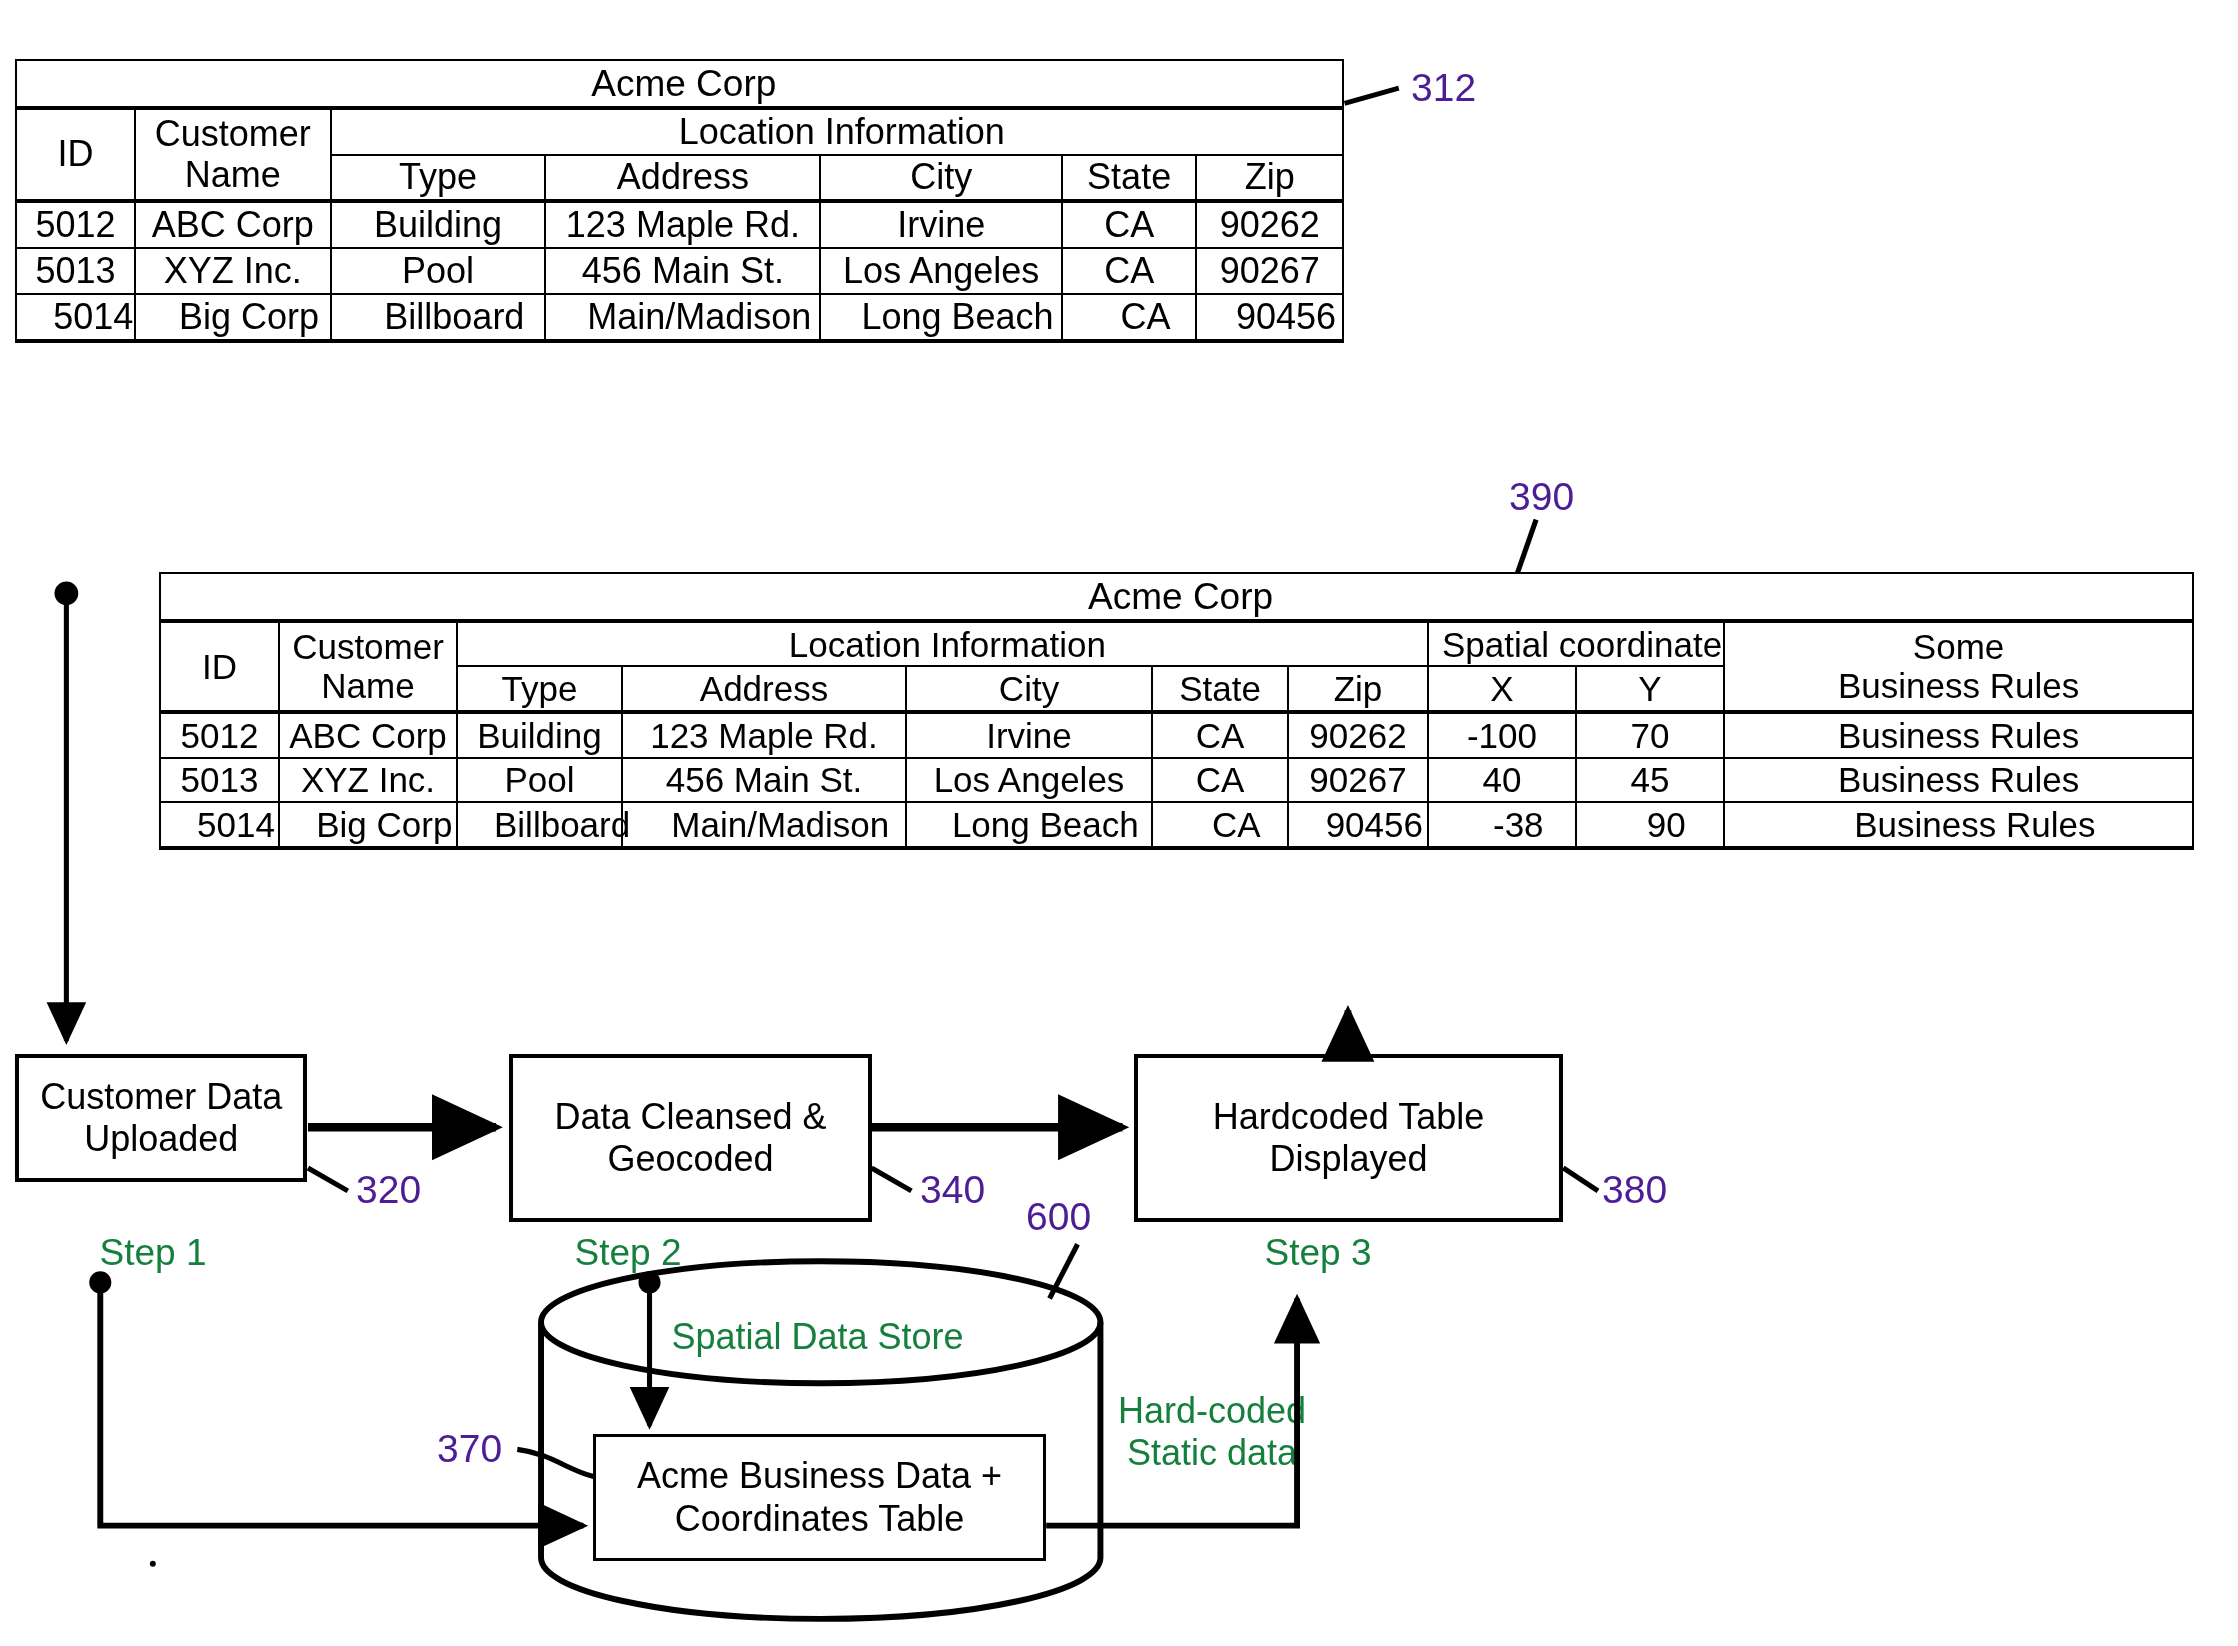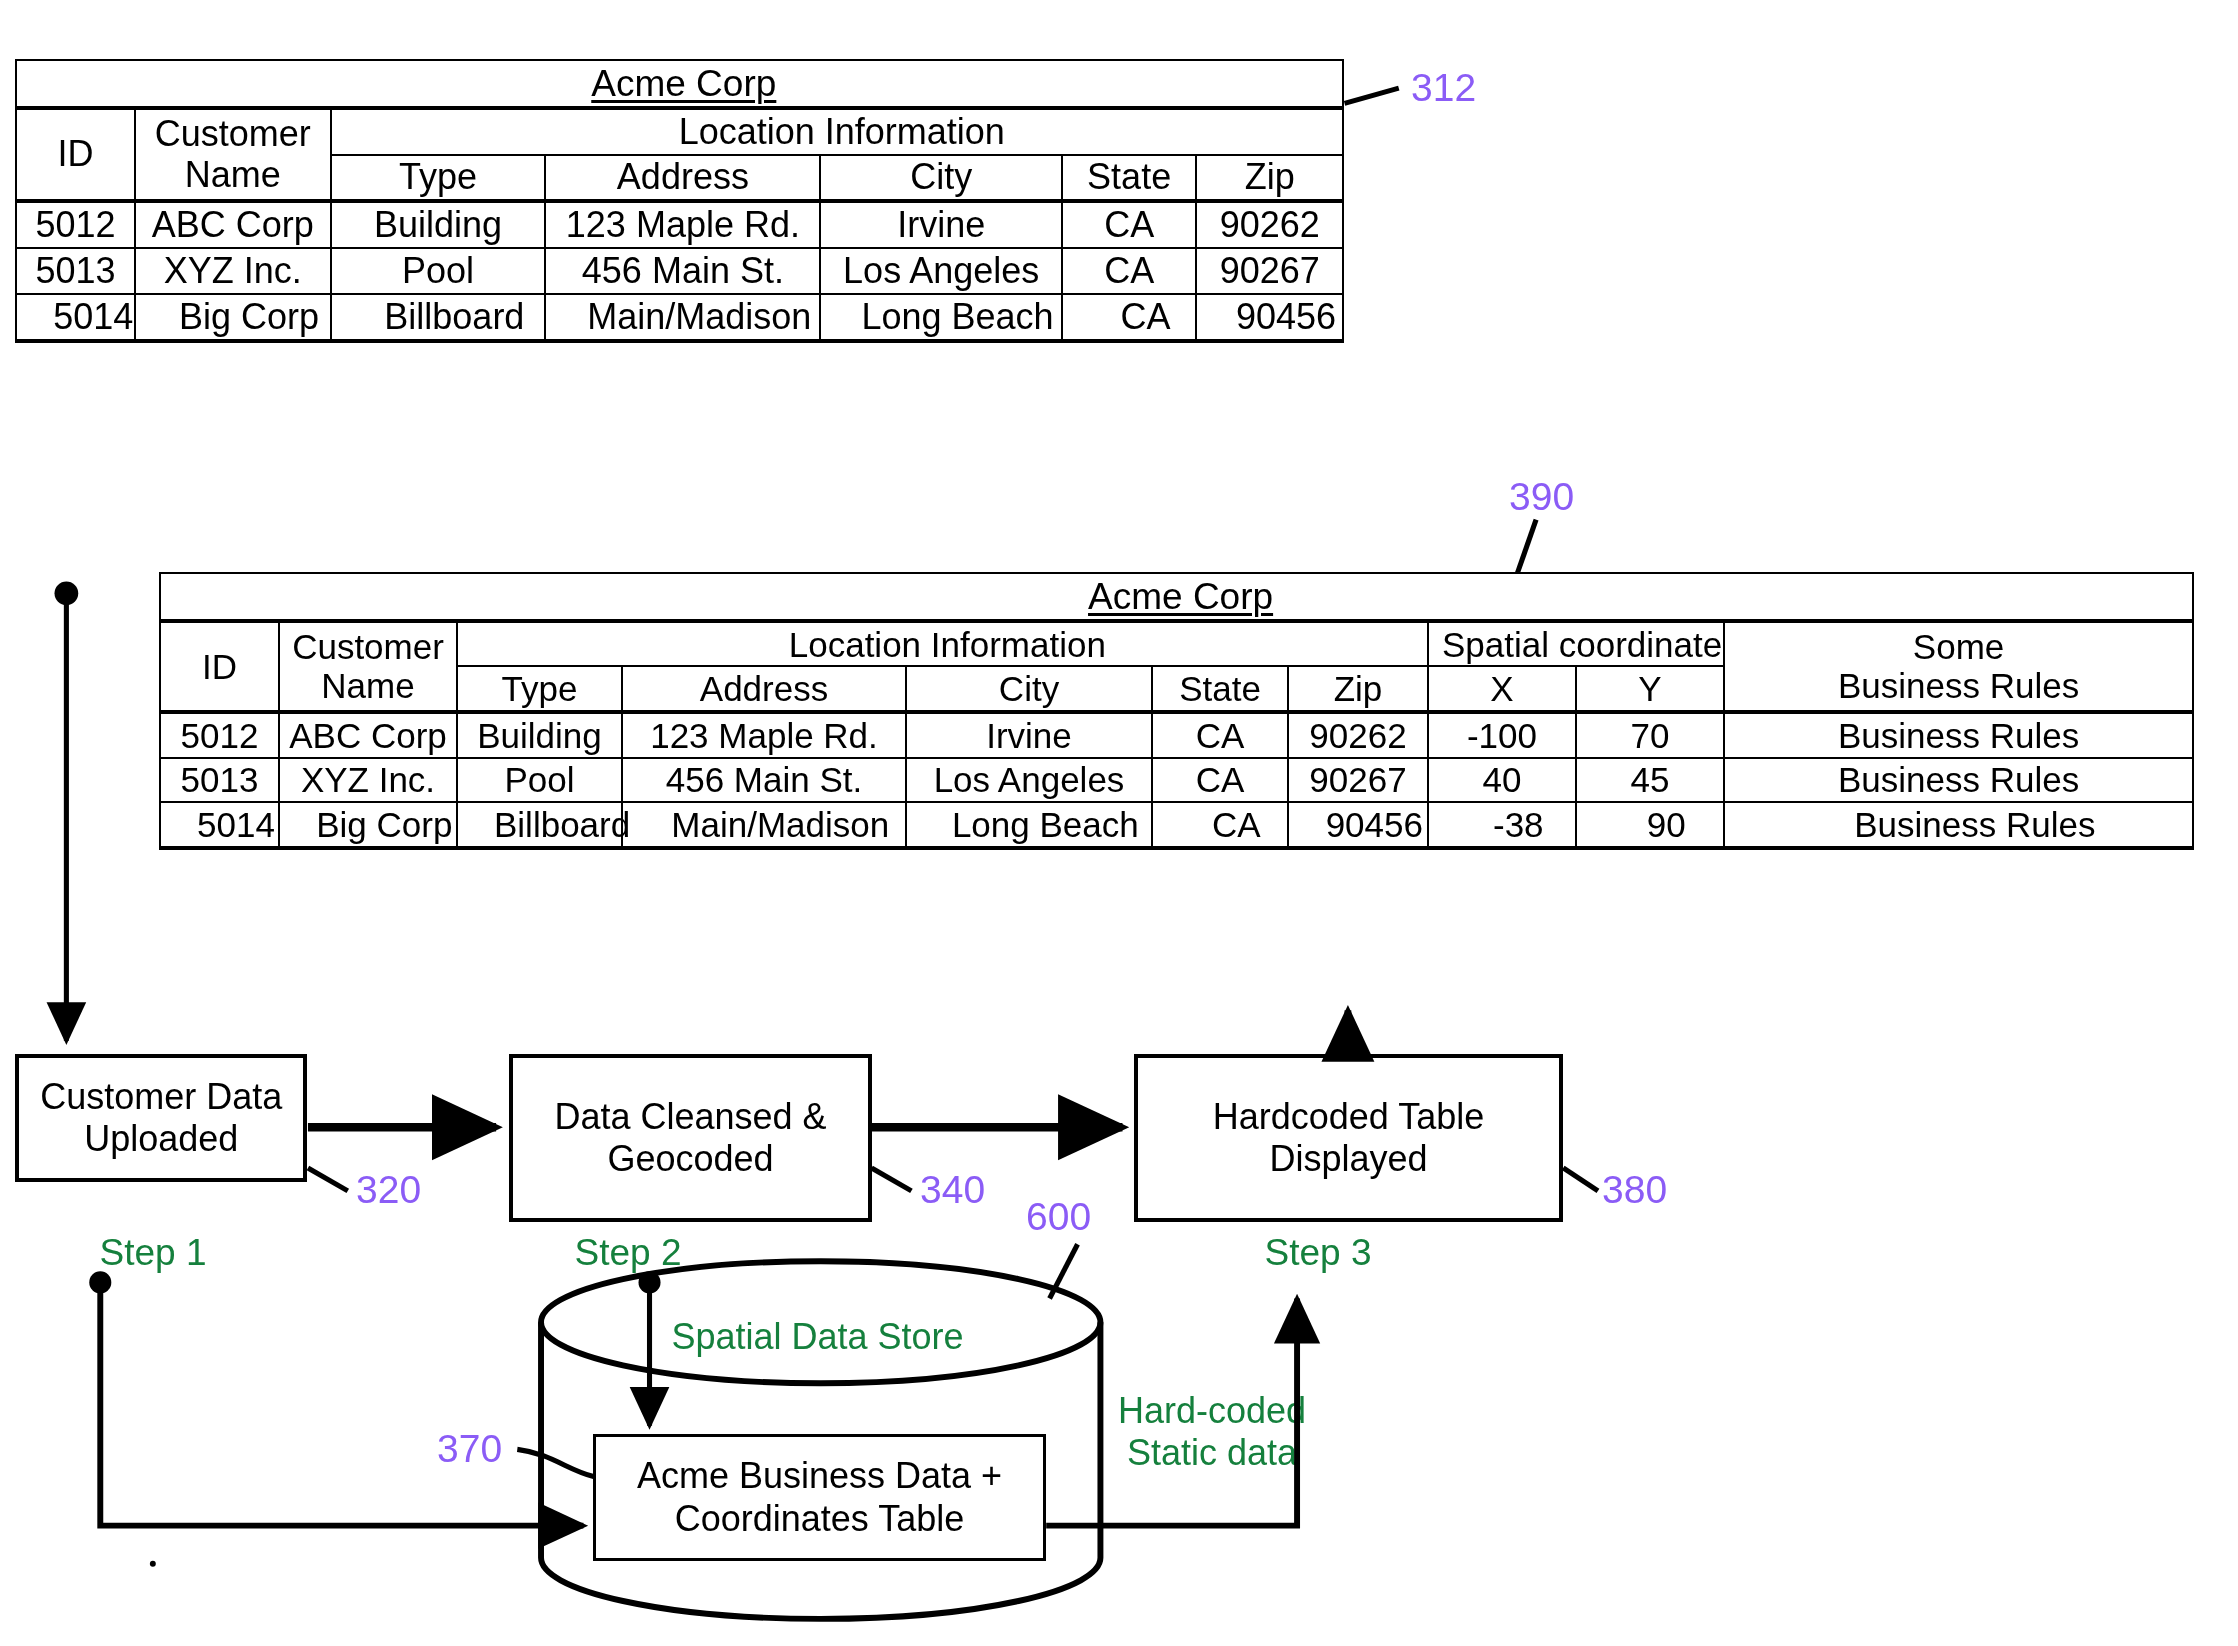--- a/index.html
+++ b/index.html
@@ -31,21 +31,20 @@
     color: #000;
     padding: 1.7px 3.4px;
     white-space: nowrap;
     line-height: 1.12;
   }
   table.pt .title-cell {
     border-bottom-width: 4.2px;
     height: 53px;
   }
   table.pt .title-text {
-    text-decoration: underline;
     text-underline-offset: 4.2px;
     text-decoration-thickness: 2.5px;
     margin-left: 8px;
   }
   table.pt .grp { border-bottom-width: 2.5px; padding-left: 13px; }
   table.pt .hdr { }
   table.pt tr.firstdata td { border-top-width: 4.2px; }
   table.pt tr.lastrow td { border-bottom-width: 4.2px; padding-left: 36px; }
 
   
@@ -74,21 +73,21 @@
 
   
   .lbl {
     position: absolute;
     font-size: 37px;
     line-height: 1.18;
     white-space: pre-line;
     text-align: center;
     color: #15803d;
   }
-  .refnum { position: absolute; font-size: 39px; color: #8b5cf6; }
+  .refnum { position: absolute; font-size: 39px; color: #4c1d95; }
 
   
   #overlay { position: absolute; left: 0; top: 0; width: 2239px; height: 1646px; pointer-events: none; }
 </style>
 </head>
 <body>
 
 <div id="stage">
 
   <table class="pt" id="tbl312">

